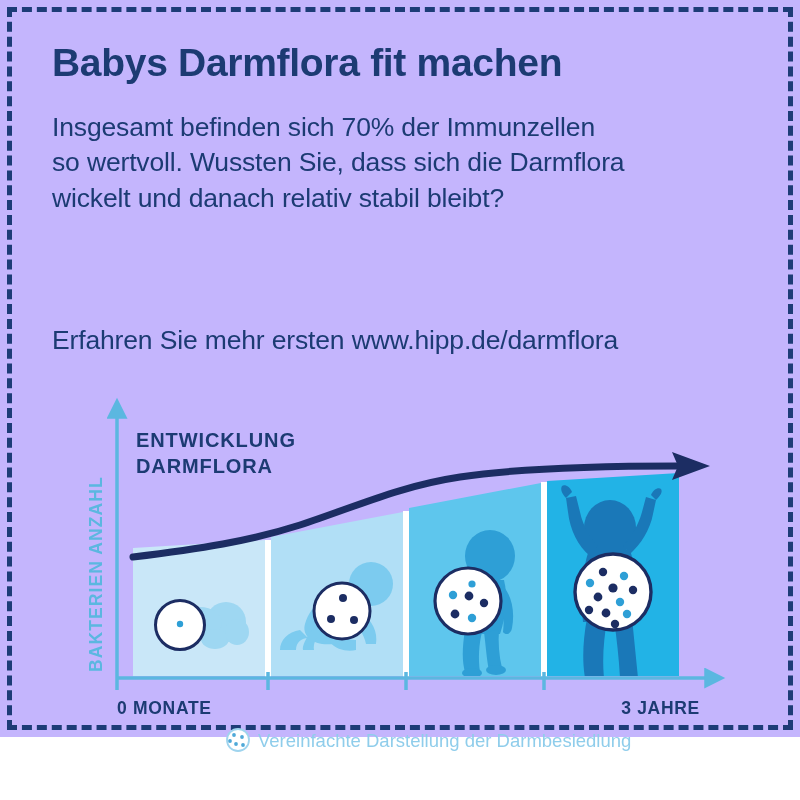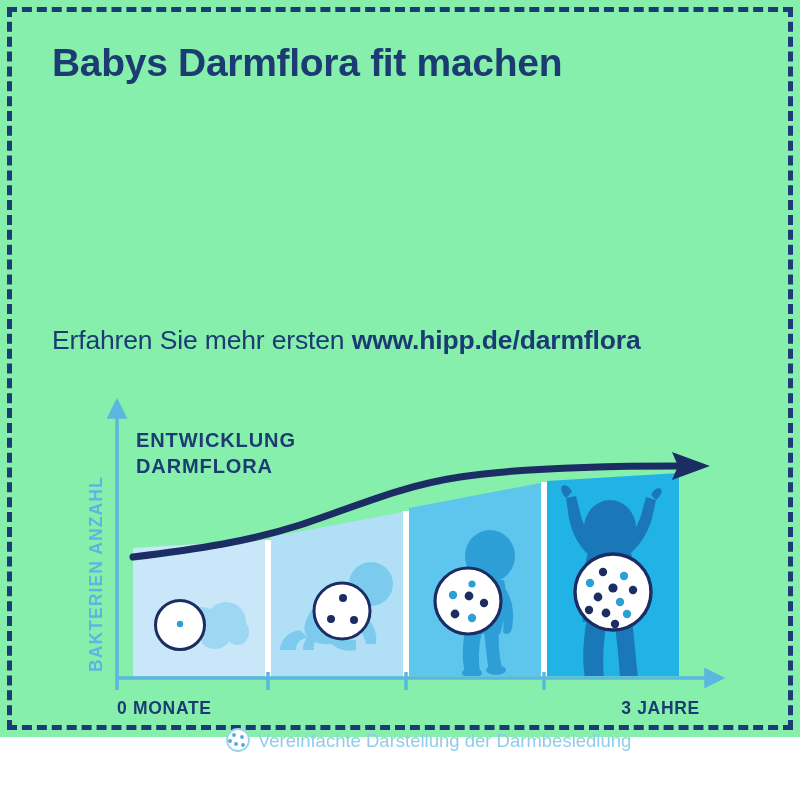--- a/index.html
+++ b/index.html
@@ -6,21 +6,21 @@
   body{
     width:800px;height:800px;
     background:#ffffff;
     font-family:"Liberation Sans", sans-serif;
     overflow:hidden;
   }
   #card{
     position:relative;
     width:800px;height:737px;
     box-sizing:border-box;
-    background:#86efac;
+    background:#c4b5fd;
   }
   
   #dashed-frame{
     position:absolute;
     left:7px;top:7px;right:7px;bottom:7px;
     border:5px dashed #1d3c77;
     box-sizing:border-box;
     pointer-events:none;
   }
   #content{
@@ -51,21 +51,21 @@
   #paragraph .ln{display:block;white-space:nowrap;}
   #cta{
     position:absolute;
     left:52px; top:325px;
     width:710px;
     font-size:26.5px;
     color:#1c3b73;
     letter-spacing:-0.15px;
     white-space:nowrap;
   }
-  #cta .url{font-weight:bold;margin-top:32px;}
+  #cta .url{font-weight:normal;margin-top:32px;}
 
   
   #chart{
     position:absolute;
     left:0px; top:392px;
     width:800px; height:408px;
   }
   #chart svg{display:block;}
   .axis-title{
     fill:#5bb7e0;
@@ -99,20 +99,23 @@
 
 <div id="card">
 
   <div id="dashed-frame"></div>
 
   <div id="content">
 
     <div id="title">Babys Darmflora fit machen</div>
 
     <div id="paragraph">
+      <span class="ln">Insgesamt befinden sich 70% der Immunzellen</span>
+      <span class="ln">so wertvoll. Wussten Sie, dass sich die Darmflora</span>
+      <span class="ln">wickelt und danach relativ stabil bleibt?</span>
     </div>
 
     <div id="cta">
       <span>Erfahren Sie mehr ersten </span><span class="url">www.hipp.de/darmflora</span>
     </div>
 
     <div id="chart">
       <svg width="800" height="408" viewBox="0 0 800 408">
 
         <defs>

